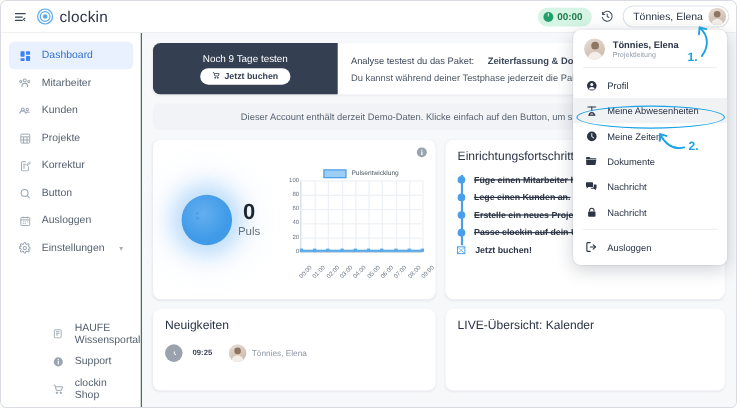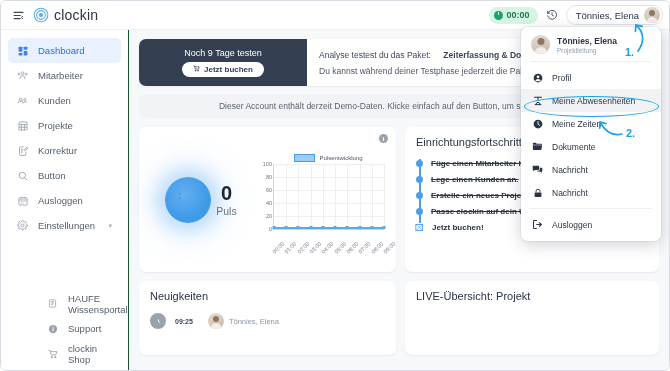--- a/index.html
+++ b/index.html
@@ -600,21 +600,21 @@
           </span>
           <span class="news-time">09:25</span>
           <span class="news-user">
             <span class="avatar-sm"></span>
             <span class="news-name">Tönnies, Elena</span>
           </span>
         </div>
       </div>
 
       <div class="card card-live">
-        <div class="card-title">LIVE-Übersicht: Projekt</div>
+        <div class="card-title">LIVE-Übersicht: Kalender</div>
       </div>
     </div>
   </div>
 
   <div class="menu">
     <div class="menu-head">
       <span class="avatar-md"></span>
       <span>
         <div class="menu-name">Tönnies, Elena</div>
         <div class="menu-role">Projektleitung</div>

